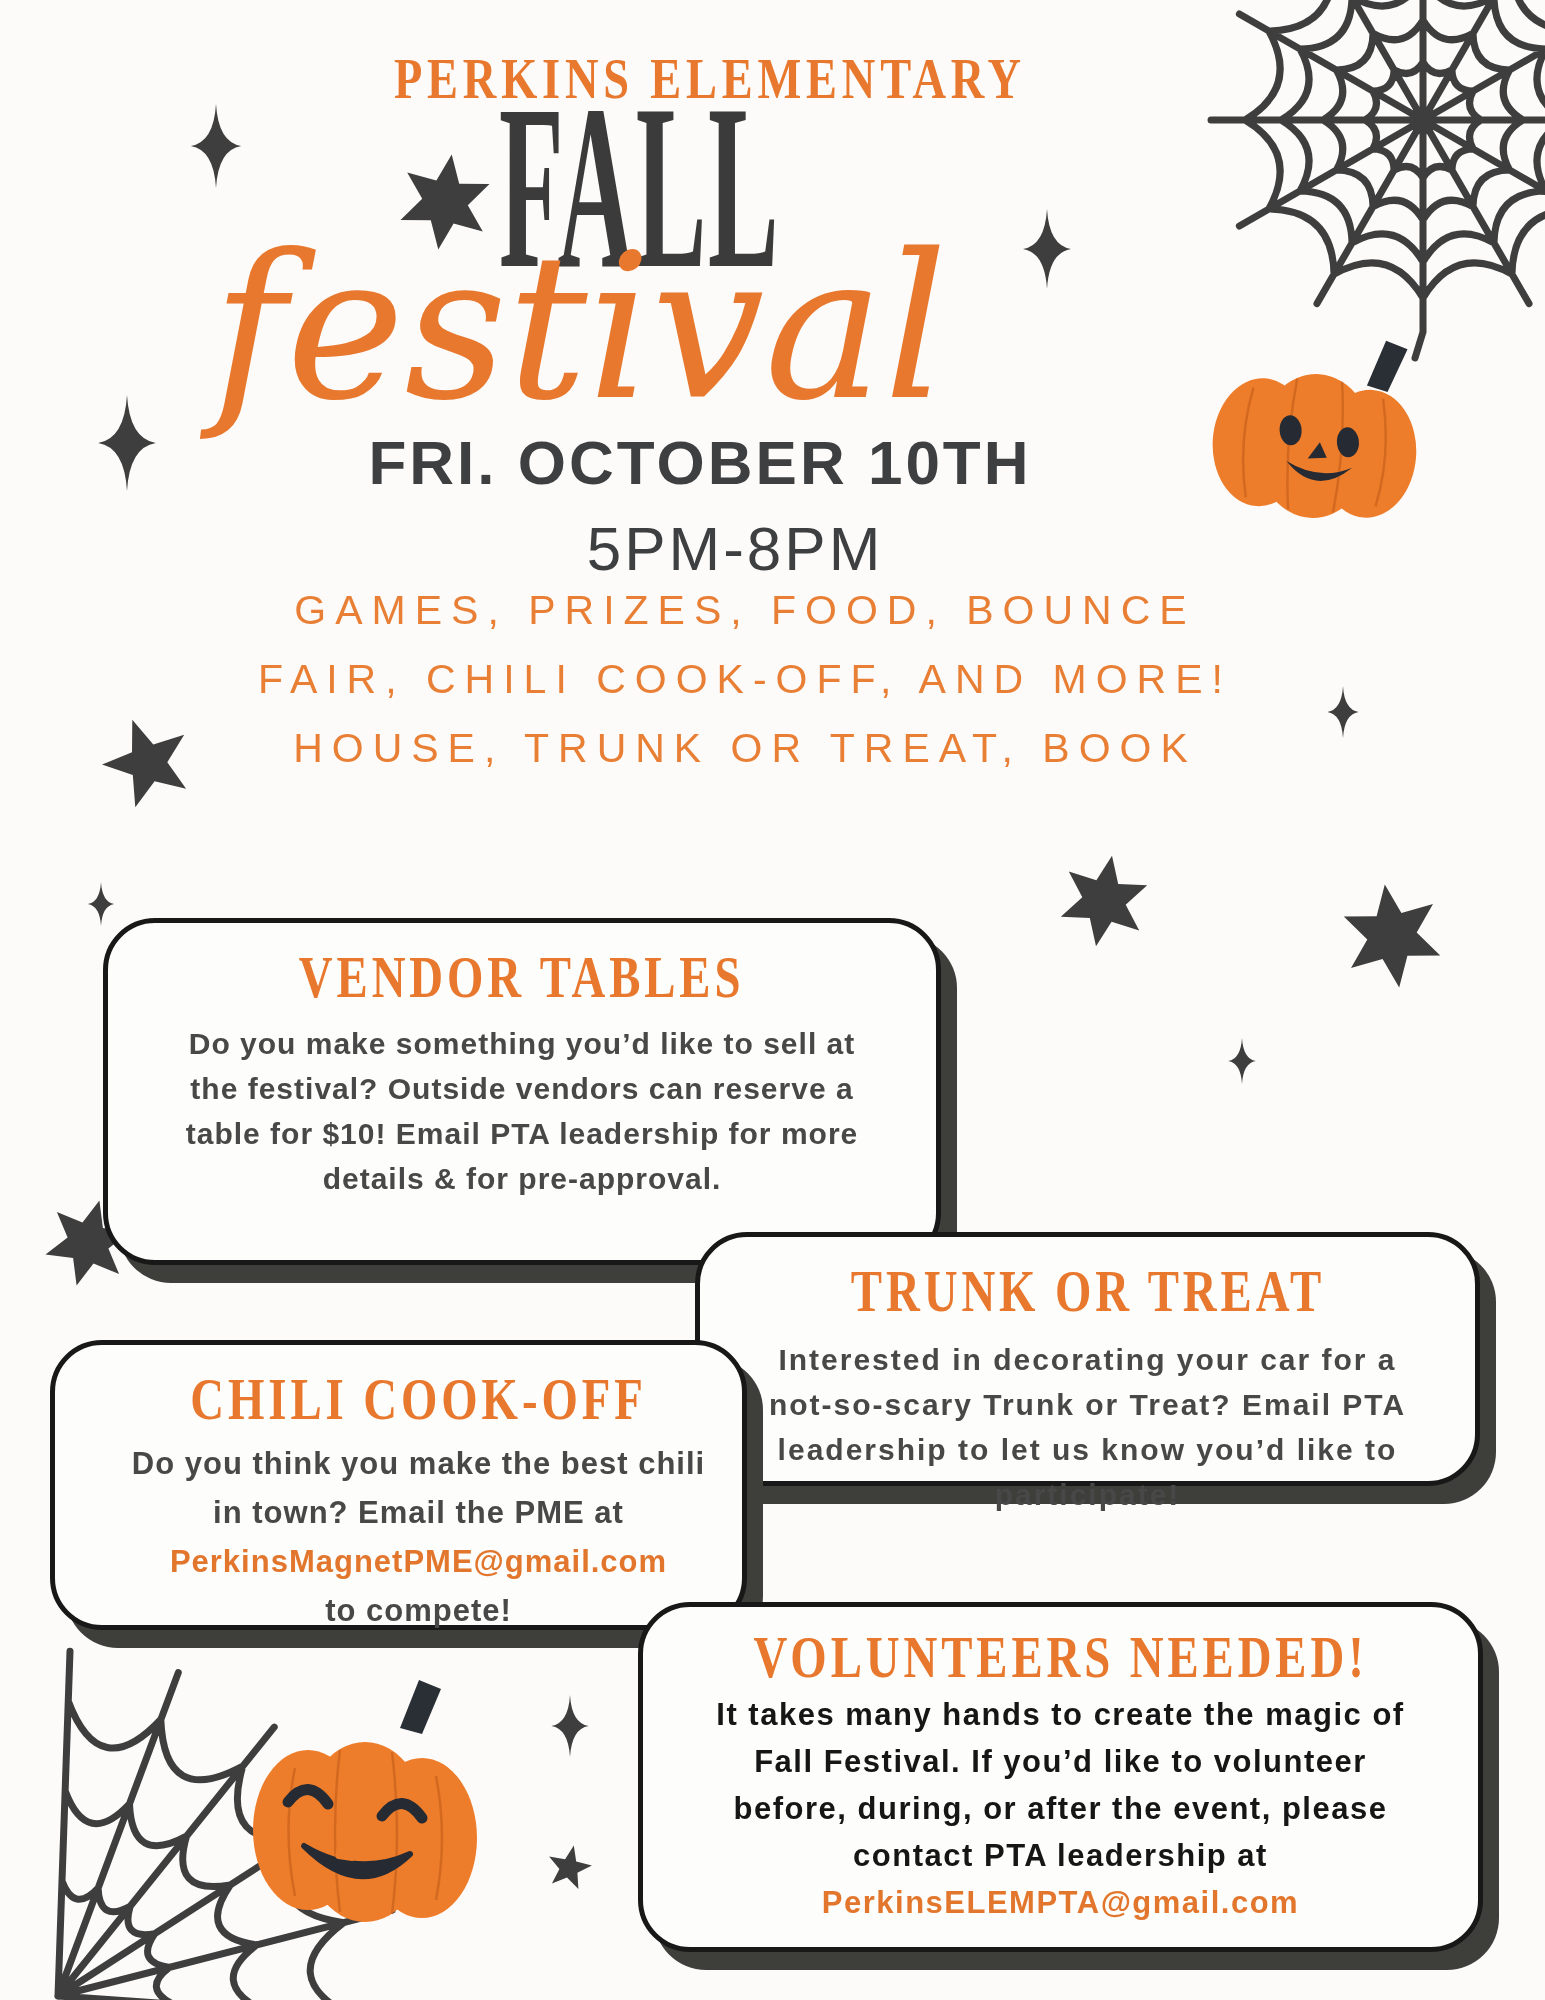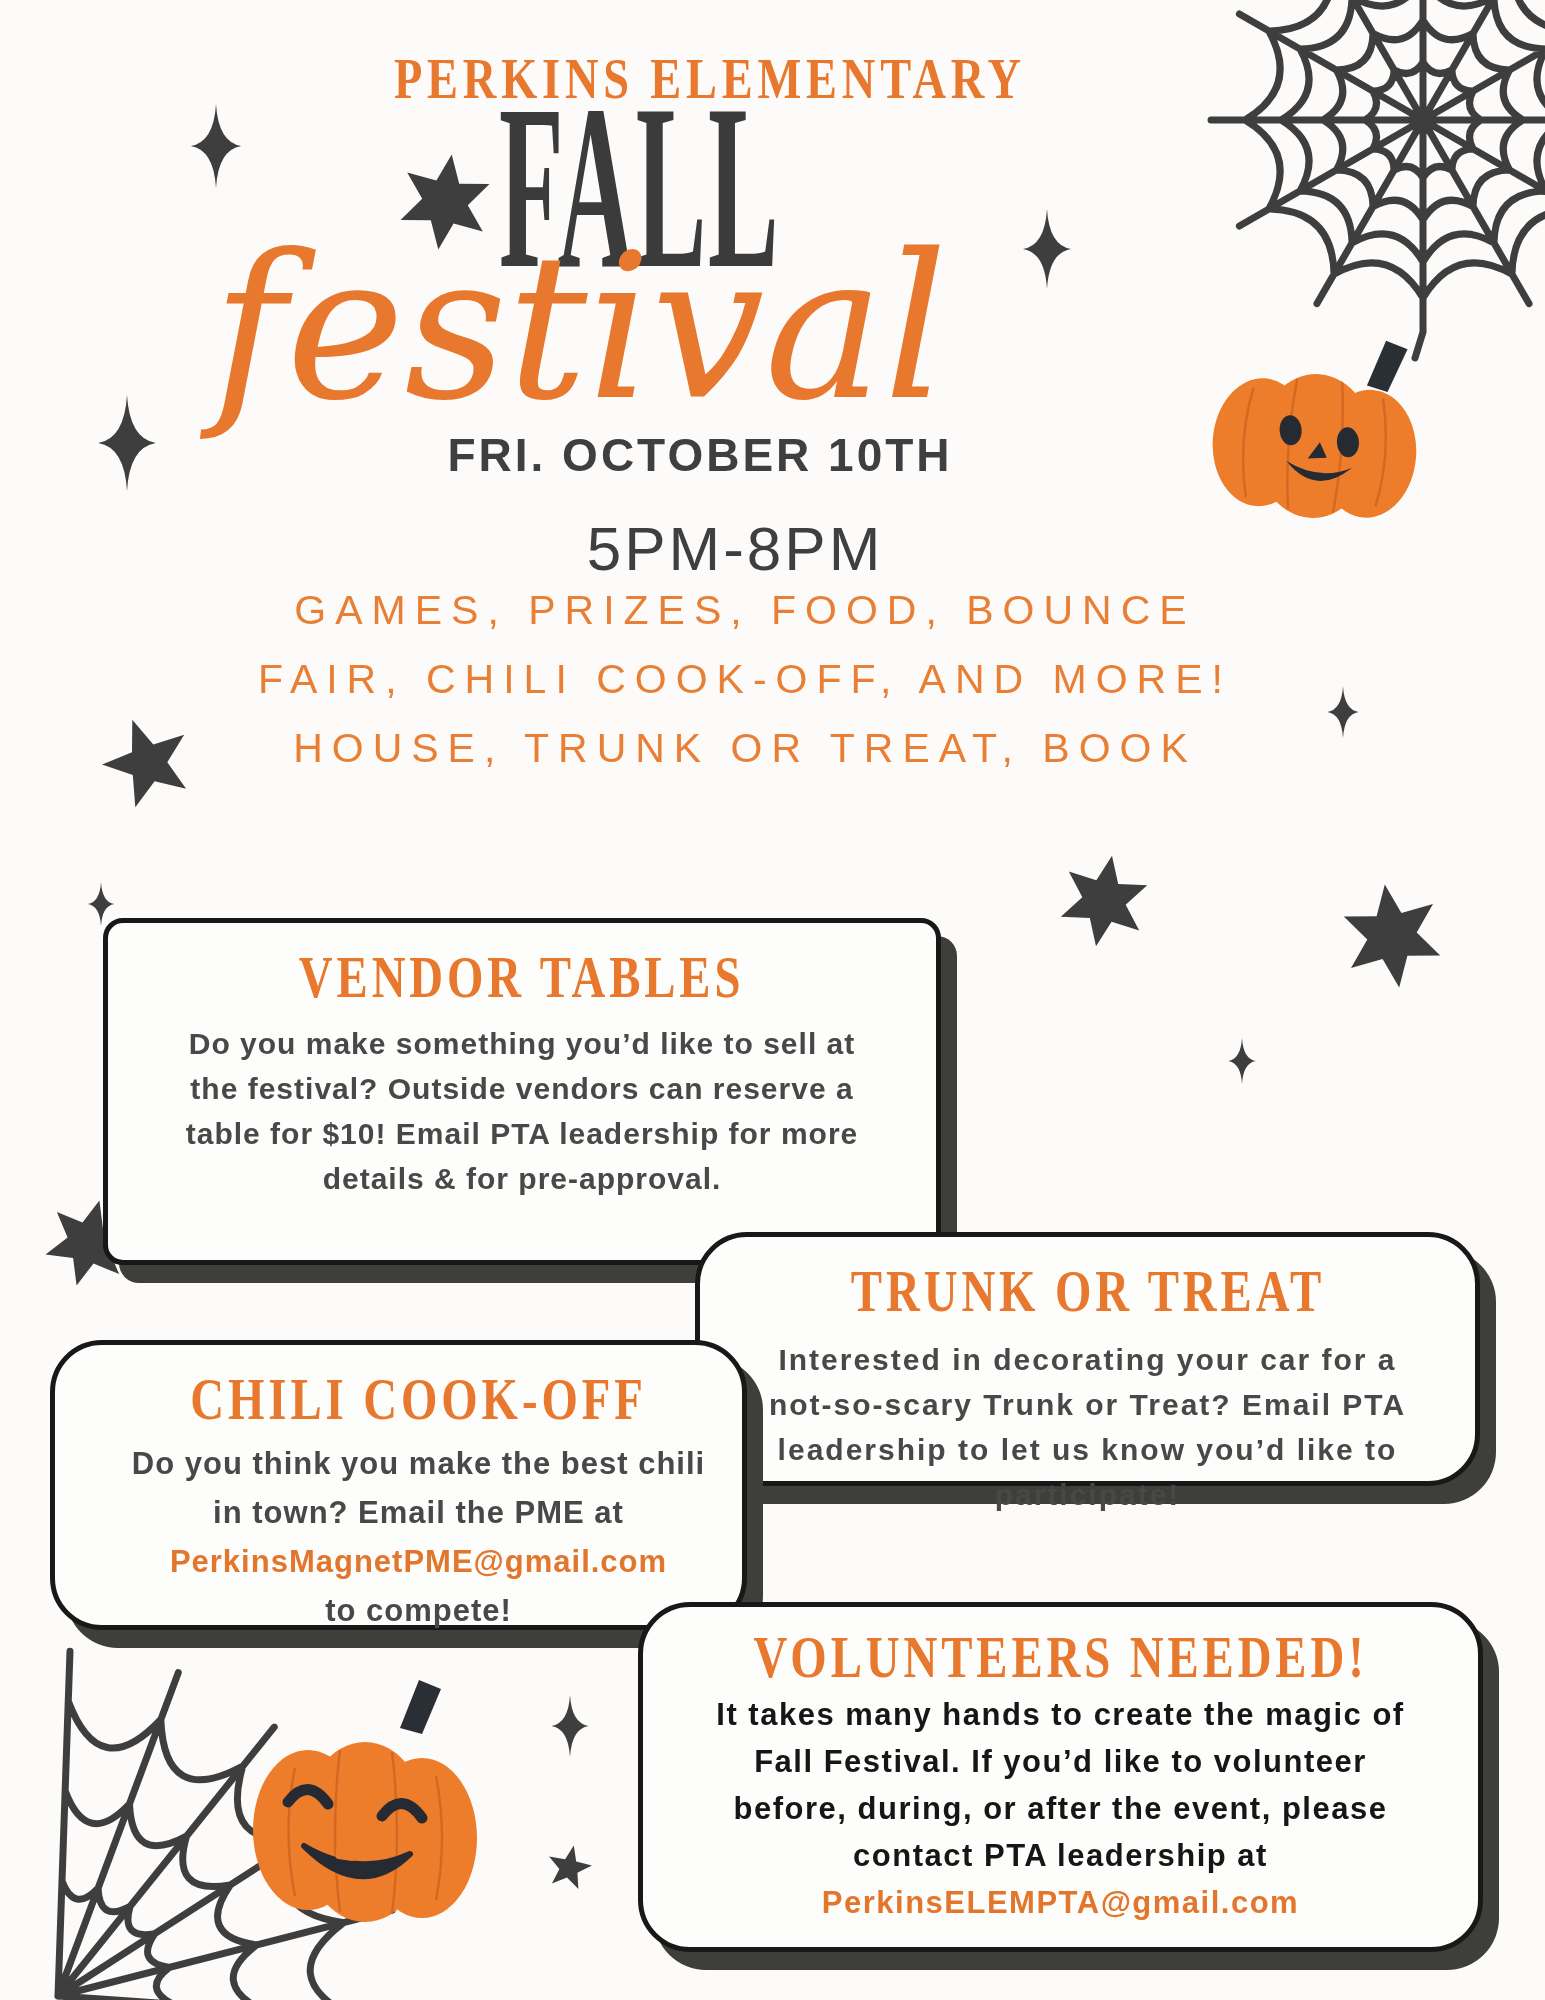--- a/index.html
+++ b/index.html
@@ -18,31 +18,31 @@
     letter-spacing:6px;color:#E8782E;}
   #school .cond{transform:scaleX(0.80);}
   #fall{left:40px;top:70px;width:1200px;
     font-family:"Liberation Serif",serif;font-weight:700;font-size:235px;
     letter-spacing:4px;color:#3B3B3B;}
   #fall .cond{transform:scaleX(0.45);}
   #festival{left:-20px;top:228px;width:1200px;
     font-family:"DejaVu Serif",serif;font-style:italic;font-weight:400;
     font-size:200px;color:#E8782E;}
   #dateline{left:100px;top:432px;width:1200px;
-    font-weight:700;font-size:46px;letter-spacing:3px;color:#3E3F41;}
+    font-weight:700;font-size:62px;letter-spacing:3px;color:#3E3F41;}
   #timeline{left:135px;top:518px;width:1200px;
     font-weight:400;font-size:62px;letter-spacing:3px;color:#3E3F41;}
   #games{left:145px;top:576px;width:1200px;
     font-size:41px;letter-spacing:9px;line-height:69px;color:#E87F35;}
   #games span{display:block;}
 
   
   .card{position:absolute;background:#FDFDFB;border:5px solid #181818;
     border-radius:52px;box-shadow:16px 18px 0 #3E3E3B;box-sizing:border-box;}
-  #card-vendor{left:103px;top:918px;width:838px;height:347px;z-index:1;border-radius:20px;}
+  #card-vendor{left:103px;top:918px;width:838px;height:347px;z-index:1;}
   #card-trunk{left:695px;top:1232px;width:785px;height:254px;z-index:2;}
   #card-chili{left:50px;top:1340px;width:697px;height:290px;z-index:3;padding-left:40px;}
   #card-volunteers{left:638px;top:1602px;width:845px;height:350px;z-index:4;}
 
   .card-title{margin:24px 10px 0;text-align:center;line-height:1;
     font-family:"Liberation Serif",serif;font-weight:700;font-size:60px;
     letter-spacing:5px;color:#E8782E;}
   .card-body{margin:14px 8px 0;text-align:center;font-weight:700;
     font-size:30px;line-height:45px;letter-spacing:1px;color:#484848;}
   .card-body span{display:block;}

